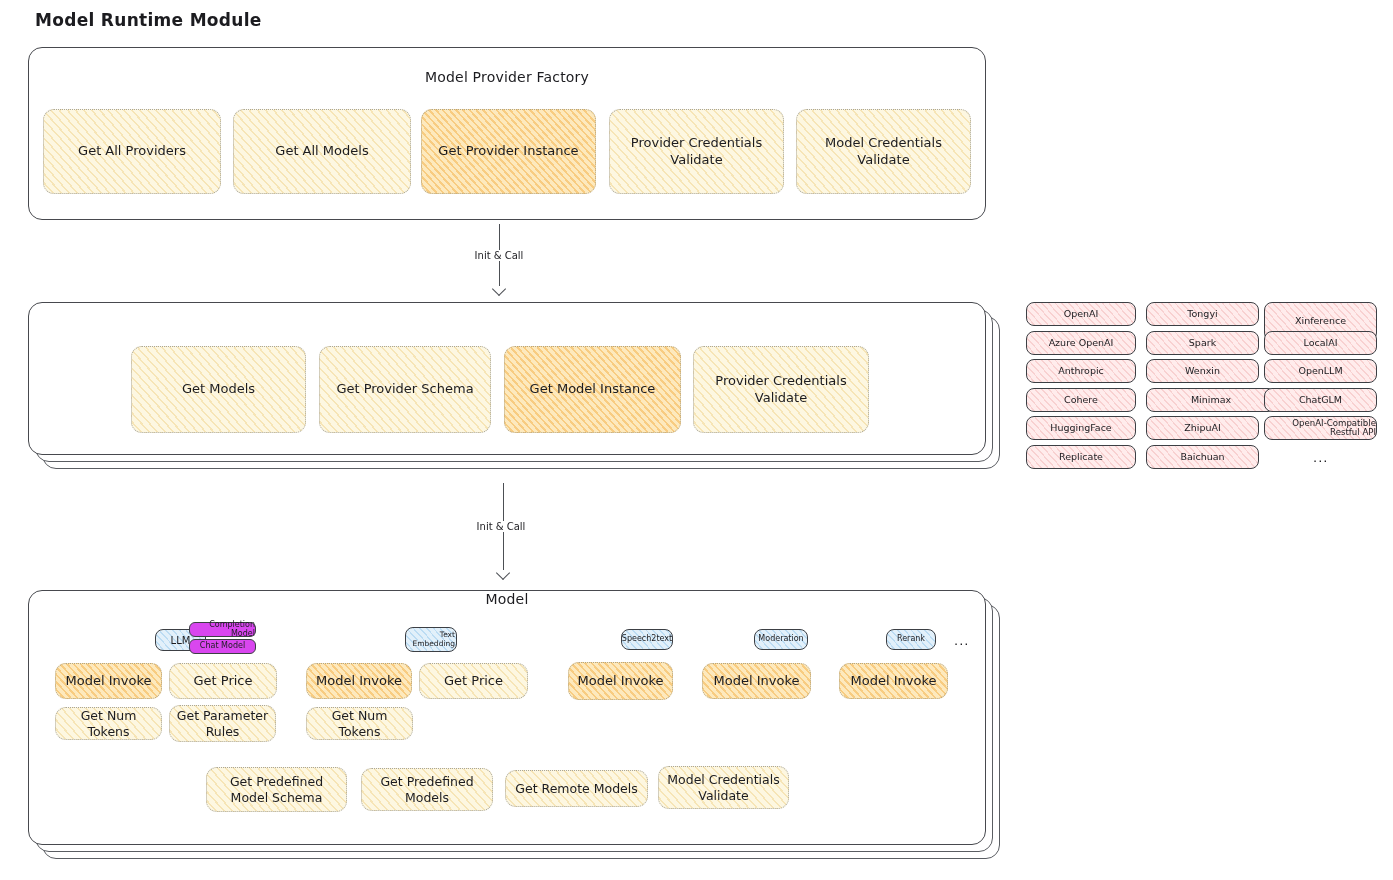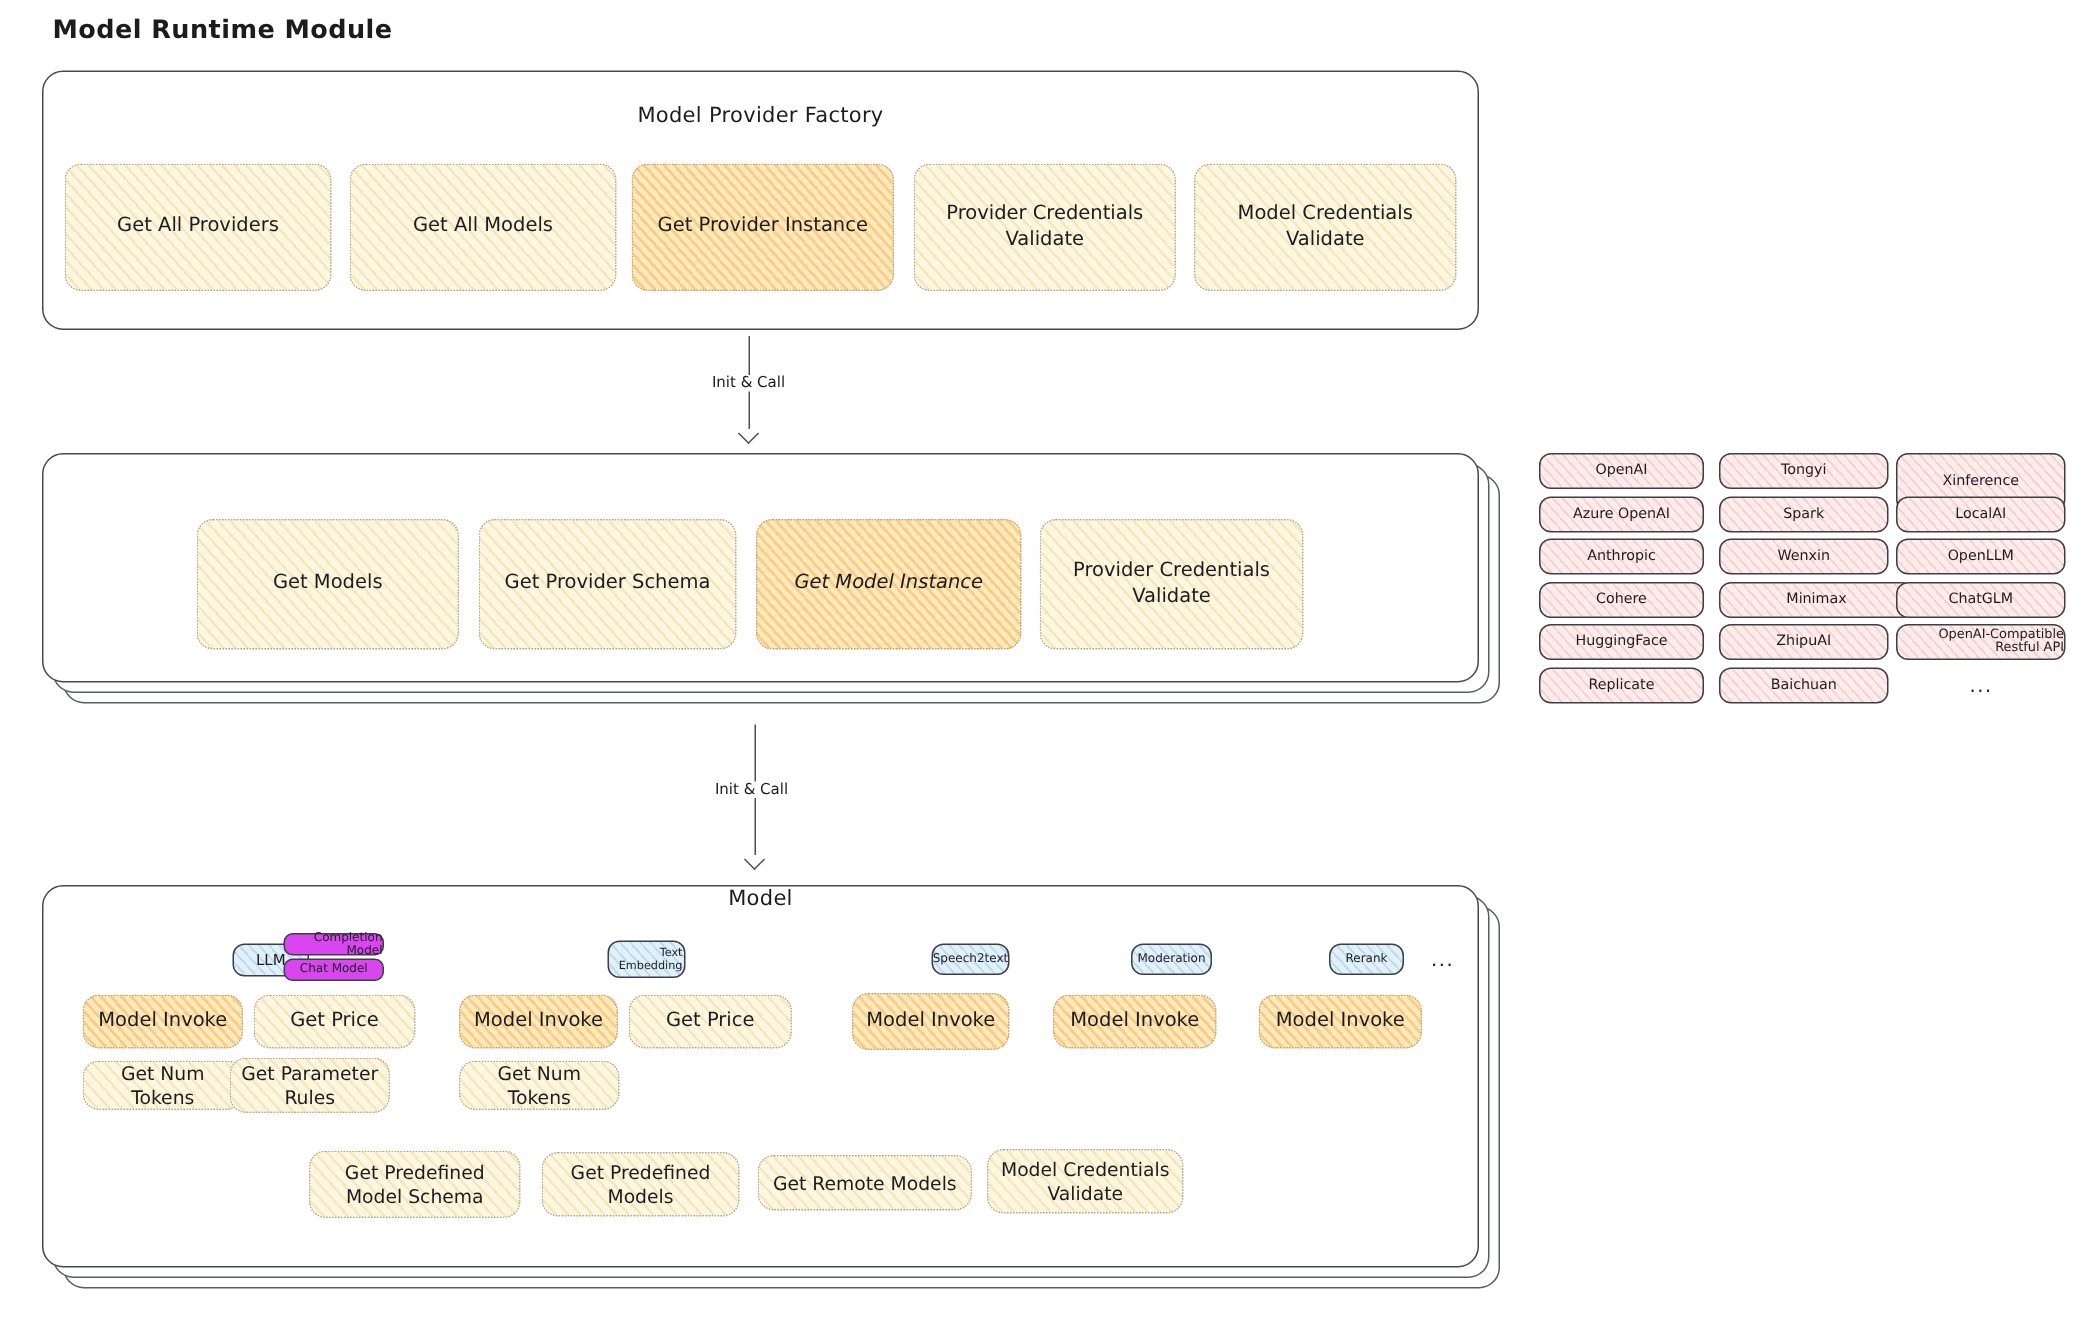--- a/index.html
+++ b/index.html
@@ -53,21 +53,21 @@
 
   <div class="arrow-line" style="left:499px;top:224px;height:62px;"></div>
   <div class="arrow-head" style="left:494px;top:284px;"></div>
   <div class="arrow-label" style="left:499px;top:250px;">Init &amp; Call</div>
 
   <div class="card back" style="left:42px;top:316px;width:958px;height:153px;"></div>
   <div class="card back" style="left:35px;top:309px;width:958px;height:153px;"></div>
   <div class="card" style="left:28px;top:302px;width:958px;height:153px;">
     <div class="node" style="left:102px;top:43px;width:175px;height:87px;">Get Models</div>
     <div class="node" style="left:290px;top:43px;width:172px;height:87px;">Get Provider Schema</div>
-    <div class="node hl" style="left:475px;top:43px;width:177px;height:87px;font-style:italic;">Get Model Instance</div>
+    <div class="node hl" style="left:475px;top:43px;width:177px;height:87px;">Get Model Instance</div>
     <div class="node" style="left:664px;top:43px;width:176px;height:87px;">Provider Credentials Validate</div>
   </div>
 
   <div class="pill pill-pink" style="left:1026px;top:302px;width:110px;height:24px;">OpenAI</div>
   <div class="pill pill-pink" style="left:1026px;top:331px;width:110px;height:24px;">Azure OpenAI</div>
   <div class="pill pill-pink" style="left:1026px;top:359px;width:110px;height:24px;">Anthropic</div>
   <div class="pill pill-pink" style="left:1026px;top:388px;width:110px;height:24px;">Cohere</div>
   <div class="pill pill-pink" style="left:1026px;top:416px;width:110px;height:24px;">HuggingFace</div>
   <div class="pill pill-pink" style="left:1026px;top:445px;width:110px;height:24px;">Replicate</div>
 
@@ -93,21 +93,21 @@
   <div class="card back" style="left:35px;top:597px;width:958px;height:255px;"></div>
   <div class="card" style="left:28px;top:590px;width:958px;height:255px;">
     <div class="card-title" style="top:0;">Model</div>
 
     <div class="pill pill-blue" style="left:102px;top:38px;width:51px;height:22px;font-size:10px;">LLM</div>
     <div class="pill pill-white" style="left:160px;top:31px;width:67px;height:15px;">Completion Model</div>
     <div class="pill pill-white" style="left:160px;top:48px;width:67px;height:15px;">Chat Model</div>
     <div class="node hl" style="left:26px;top:72px;width:107px;height:36px;">Model Invoke</div>
     <div class="node" style="left:140px;top:72px;width:108px;height:36px;">Get Price</div>
     <div class="node small" style="left:26px;top:116px;width:107px;height:33px;">Get Num Tokens</div>
-    <div class="node small" style="left:124px;top:114px;width:107px;height:37px;">Get Parameter Rules</div>
+    <div class="node small" style="left:140px;top:114px;width:107px;height:37px;">Get Parameter Rules</div>
 
     <div class="pill pill-blue" style="left:352px;top:36px;width:52px;height:25px;font-size:7.5px;padding:1px;">Text Embedding</div>
     <div class="node hl" style="left:277px;top:72px;width:106px;height:36px;">Model Invoke</div>
     <div class="node" style="left:390px;top:72px;width:109px;height:36px;">Get Price</div>
     <div class="node small" style="left:277px;top:116px;width:107px;height:33px;">Get Num Tokens</div>
 
     <div class="pill pill-blue" style="left:568px;top:38px;width:52px;height:21px;font-size:8px;">Speech2text</div>
     <div class="node hl" style="left:539px;top:71px;width:105px;height:38px;">Model Invoke</div>
 
     <div class="pill pill-blue" style="left:701px;top:38px;width:54px;height:21px;font-size:8px;">Moderation</div>

